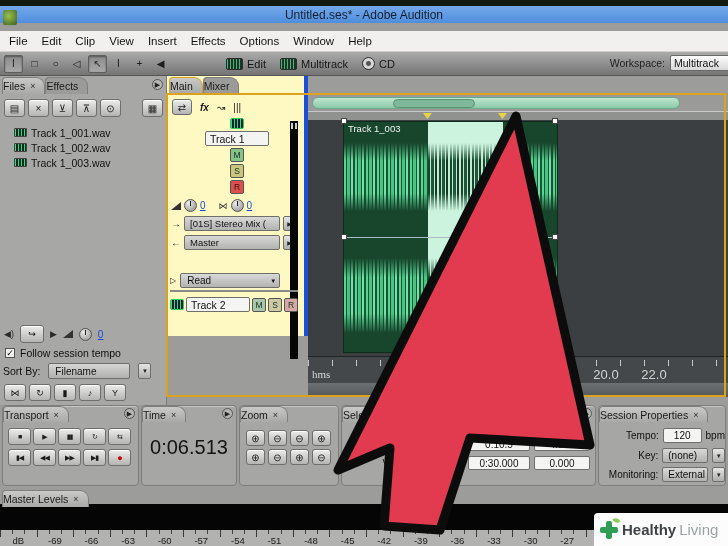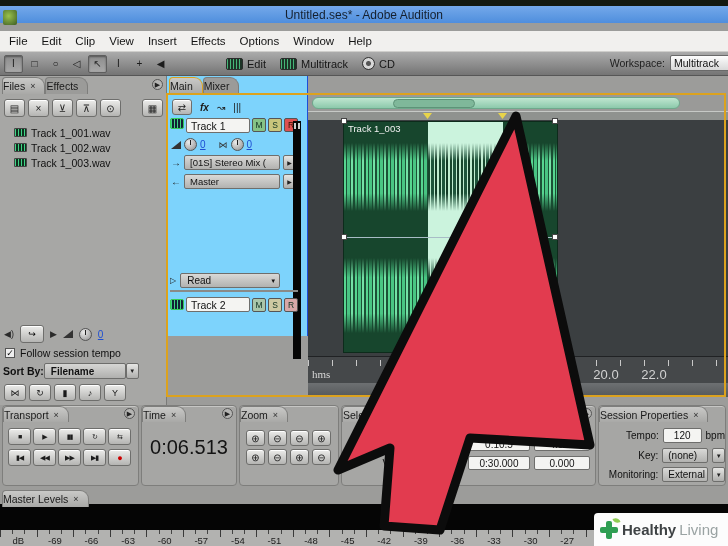--- a/index.html
+++ b/index.html
@@ -73,35 +73,35 @@
   .fb-ic{font-size:9px;color:#2a2a2a;}
   .fb-box{width:24px;height:18px;font-size:9px;display:flex;align-items:center;justify-content:center;}
   .knob{width:13px;height:13px;border-radius:50%;border:1px solid #555;position:relative;
     background:radial-gradient(circle at 35% 30%,#ececec,#8e8e8e);}
   .knob::after{content:"";position:absolute;left:5px;top:1px;width:1px;height:5px;background:#222;}
   .blue-val{font-size:10px;color:#1d4ed2;text-decoration:underline;}
   .follow-row{display:flex;align-items:center;gap:5px;margin:2px 0 4px 5px;}
   .checkbox{width:10px;height:10px;background:#eee;border:1px solid #555;font-size:9px;
     line-height:9px;text-align:center;color:#111;}
   .follow-label{font-size:10.5px;color:#101010;}
-  .sort-row{display:flex;align-items:center;gap:0;margin:0 0 5px 3px;font-weight:bold;}
+  .sort-row{display:flex;align-items:center;gap:8px;margin:0 0 5px 3px;}
   .sort-label{font-size:10.5px;color:#101010;}
   .sort-dd{width:82px;height:16px;padding-left:6px;justify-content:flex-start;
     background:linear-gradient(#d6d6d4,#b0b0ae);}
   .toggle-row{display:flex;gap:3px;margin:0 0 4px 4px;}
   .tg{width:22px;height:17px;font-size:9px;display:flex;align-items:center;justify-content:center;color:#1a1a1a;}
 
   
-  .mid-panel{position:absolute;left:167px;top:76px;width:141px;height:260px;background:#7dd3fc;
-    border-right:1px solid #1d4ed8;}
+  .mid-panel{position:absolute;left:167px;top:76px;width:141px;height:260px;background:#fef9c3;
+    border-right:4px solid #1d4ed8;}
   .mp-iconrow{display:flex;align-items:center;gap:8px;margin:4px 0 3px 5px;}
   .mp-ic{font-size:10px;color:#1c1c1c;}
   .mp-ic.boxed{width:20px;height:16px;display:flex;align-items:center;justify-content:center;}
   .fx{font-style:italic;font-weight:bold;font-size:10px;}
-  .track-row{display:flex;align-items:flex-start;gap:2px;margin:3px 0 0 3px;}
+  .track-row{display:flex;align-items:center;gap:2px;margin:3px 0 0 3px;flex-direction:column;}
   .tr-wave{width:14px;height:11px;border:1px solid #3c5;border-radius:2px;background:#123
     repeating-linear-gradient(90deg,#3fd485 0 1px,transparent 1px 3px);}
   .tr-name{width:64px;height:15px;justify-content:flex-start;padding-left:4px;font-size:10.5px;}
   .msr{width:14px;height:14px;border:1px solid #555;border-radius:2px;font-size:8.5px;
     display:flex;align-items:center;justify-content:center;color:#132;}
   .m1{background:#86c386;} .s1{background:#c9c57c;} .r1{background:#de5050;color:#310;}
   .m2{background:#aac6aa;} .s2{background:#cdc9a2;} .r2{background:#d8a8a8;}
   .knob-row{display:flex;align-items:center;gap:3px;margin:5px 0 2px 4px;}
   .slope{width:0;height:0;border-left:10px solid transparent;border-bottom:8px solid #333;}
   .bowtie{font-size:9px;color:#333;}

